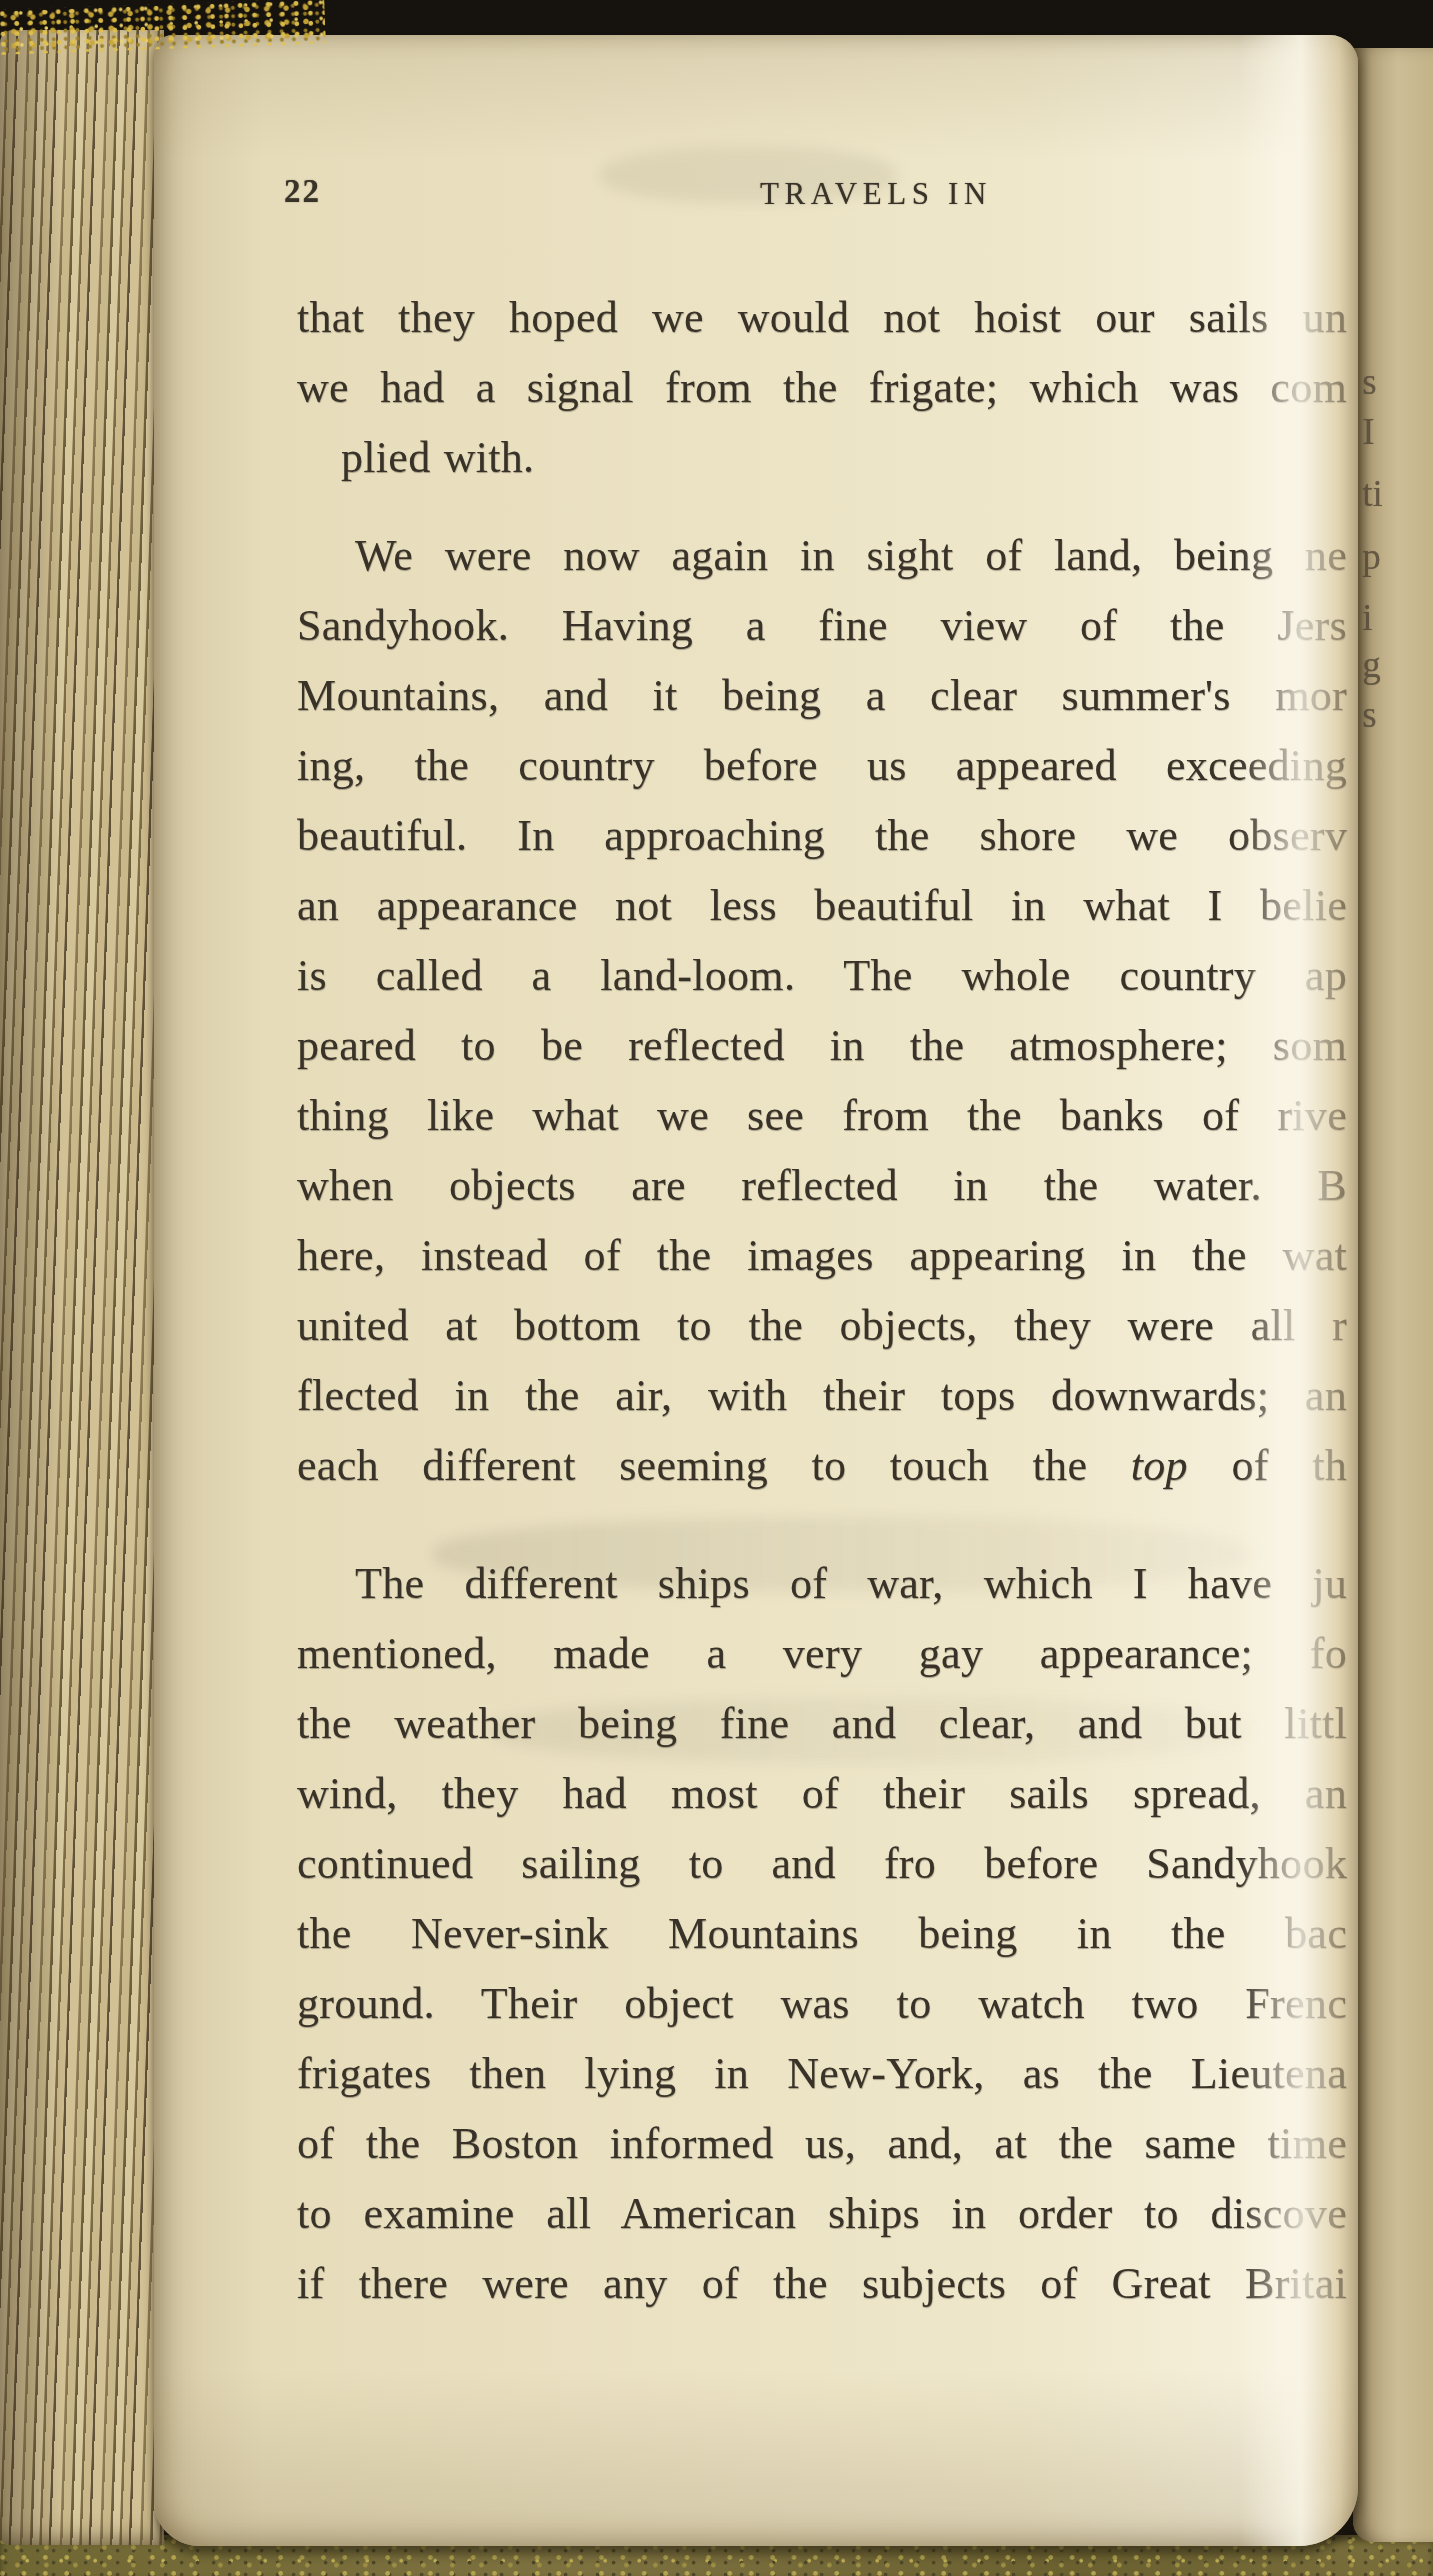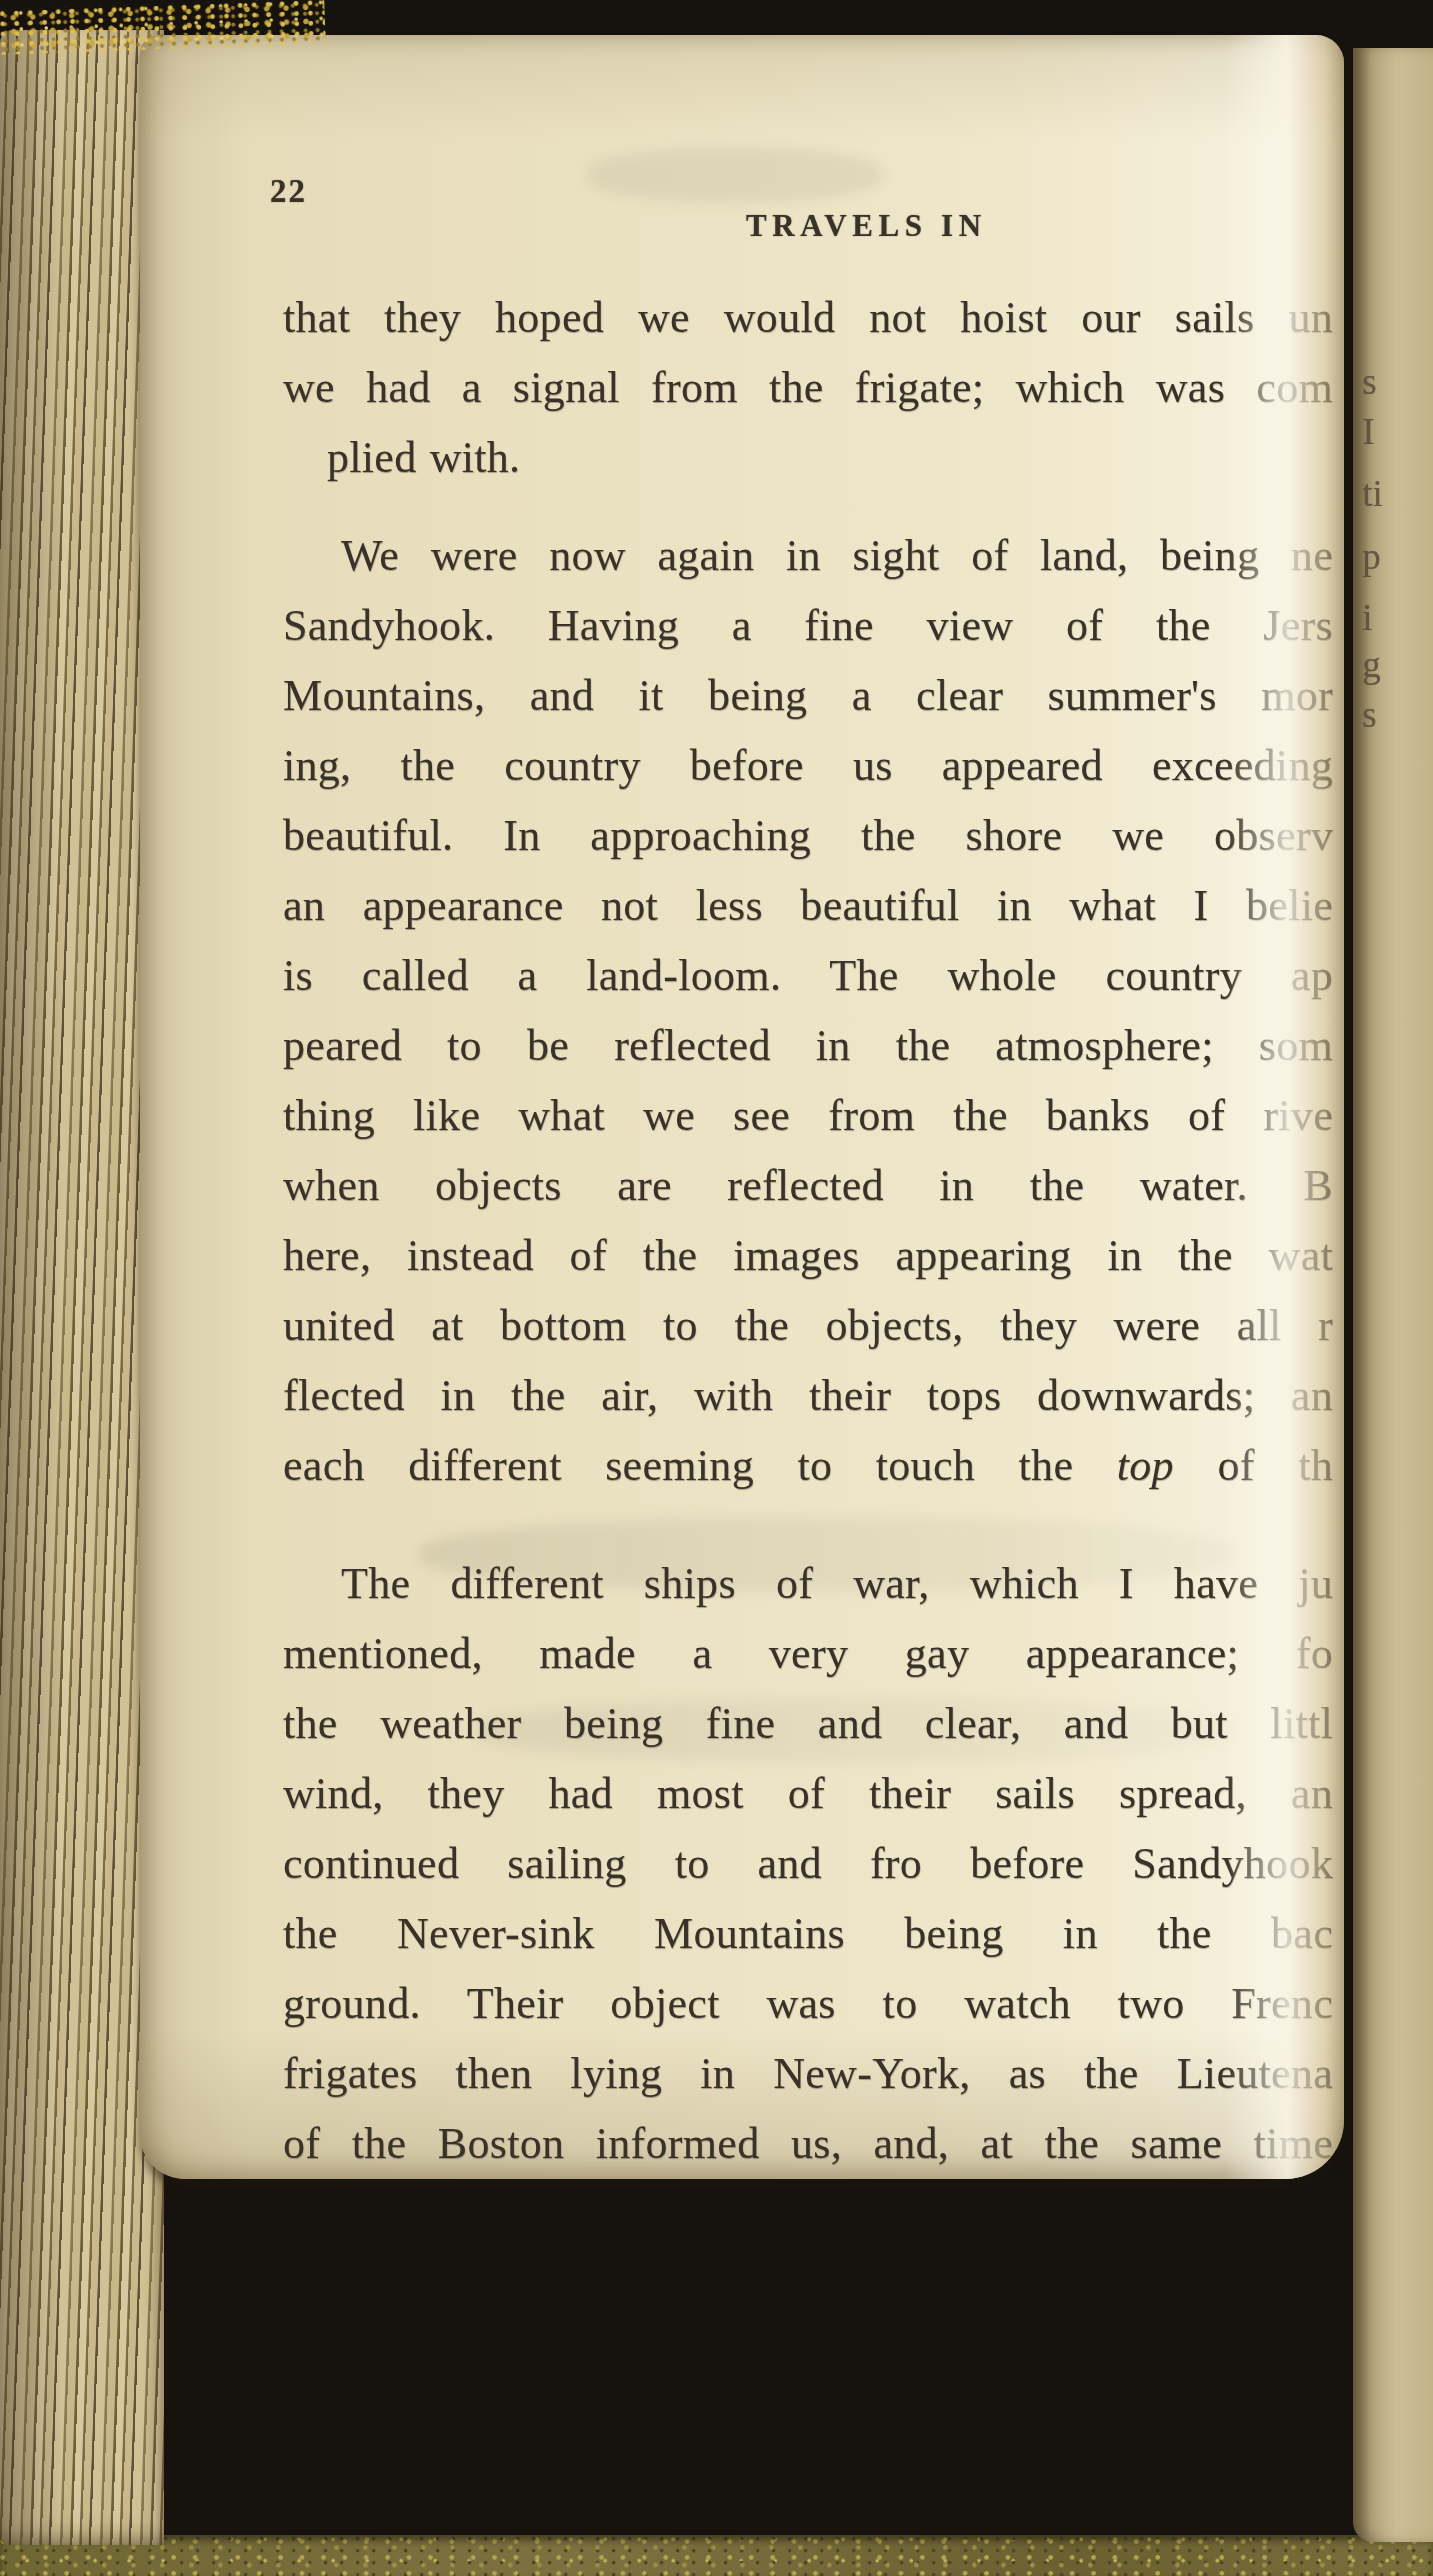--- a/index.html
+++ b/index.html
@@ -50,21 +50,21 @@
     background:linear-gradient(90deg,#867753 0,#b5a47c 22%,#cdbd96 55%,#c4b388 100%);
     box-shadow:inset 15px 0 16.7px -6.5px rgba(66,54,33,.6);
     border-radius:0 0 0 20.4px;
   }
   .frag{
     position:absolute;left:9.3px;font-size:37px;color:#574c3c;opacity:.85;
     text-shadow:0 0 0.9px rgba(70,60,45,.5);
   }
   
   .page{
-    position:absolute;left:140px;top:35px;width:1204px;height:2144px;z-index:3;
+    position:absolute;left:154px;top:35px;width:1204px;height:2511px;z-index:3;
     overflow:hidden;
     border-radius:18.6px 28px 59px 45px;
     background:linear-gradient(90deg,#d6c9a5 0%,#e6dcba 9%,#ebe2c3 42%,#efe7ca 72%,#f4eed8 88%,#f7f1de 94%,#e3d6b2 100%);
     box-shadow:
       inset 24px 0 33px -16.7px rgba(110,90,55,.5),
       inset 0 -18.6px 28px -13px rgba(100,82,48,.4),
       inset 0 13px 22px -13px rgba(110,92,58,.35),
       0 7.4px 9.3px rgba(30,24,12,.5);
     color:#383228;
   }
@@ -79,22 +79,22 @@
   .ghost{position:absolute;pointer-events:none;filter:blur(6.5px);border-radius:45%;}
   .g1{left:279px;top:1482px;width:818px;height:74px;background:linear-gradient(90deg,rgba(125,118,96,.16),rgba(125,118,96,.04));}
   .g2{left:335px;top:1663px;width:762px;height:65px;background:linear-gradient(90deg,rgba(125,118,96,.12),rgba(125,118,96,.03));}
   .g3{left:446px;top:112px;width:297px;height:56px;background:rgba(120,112,92,.12);}
   
   .folio{
     position:absolute;left:130px;top:138px;font-size:33px;font-weight:700;
     letter-spacing:1.9px;text-shadow:0 0 1.3px rgba(50,44,32,.6);
   }
   .running-head{
-    position:absolute;left:606px;top:141px;font-size:31px;font-weight:700;
-    letter-spacing:5.6px;text-shadow:0 0 1.3px rgba(50,44,32,.6);margin-top:32px;
+    position:absolute;left:606px;top:141px;font-size:31px;font-weight:400;
+    letter-spacing:5.6px;text-shadow:0 0 1.3px rgba(50,44,32,.6);
   }
   
   .text-block{position:absolute;left:143px;top:248px;width:1050px;z-index:2;}
   .line{
     height:70px;line-height:70px;font-size:44px;word-spacing:1.9px;letter-spacing:0.3px;
     text-shadow:0.5px 0.7px 0.9px rgba(56,48,36,.4);
     white-space:normal;
   }
   .j{text-align:justify;}
   .j::after{content:"";display:inline-block;width:100%;height:0;}

